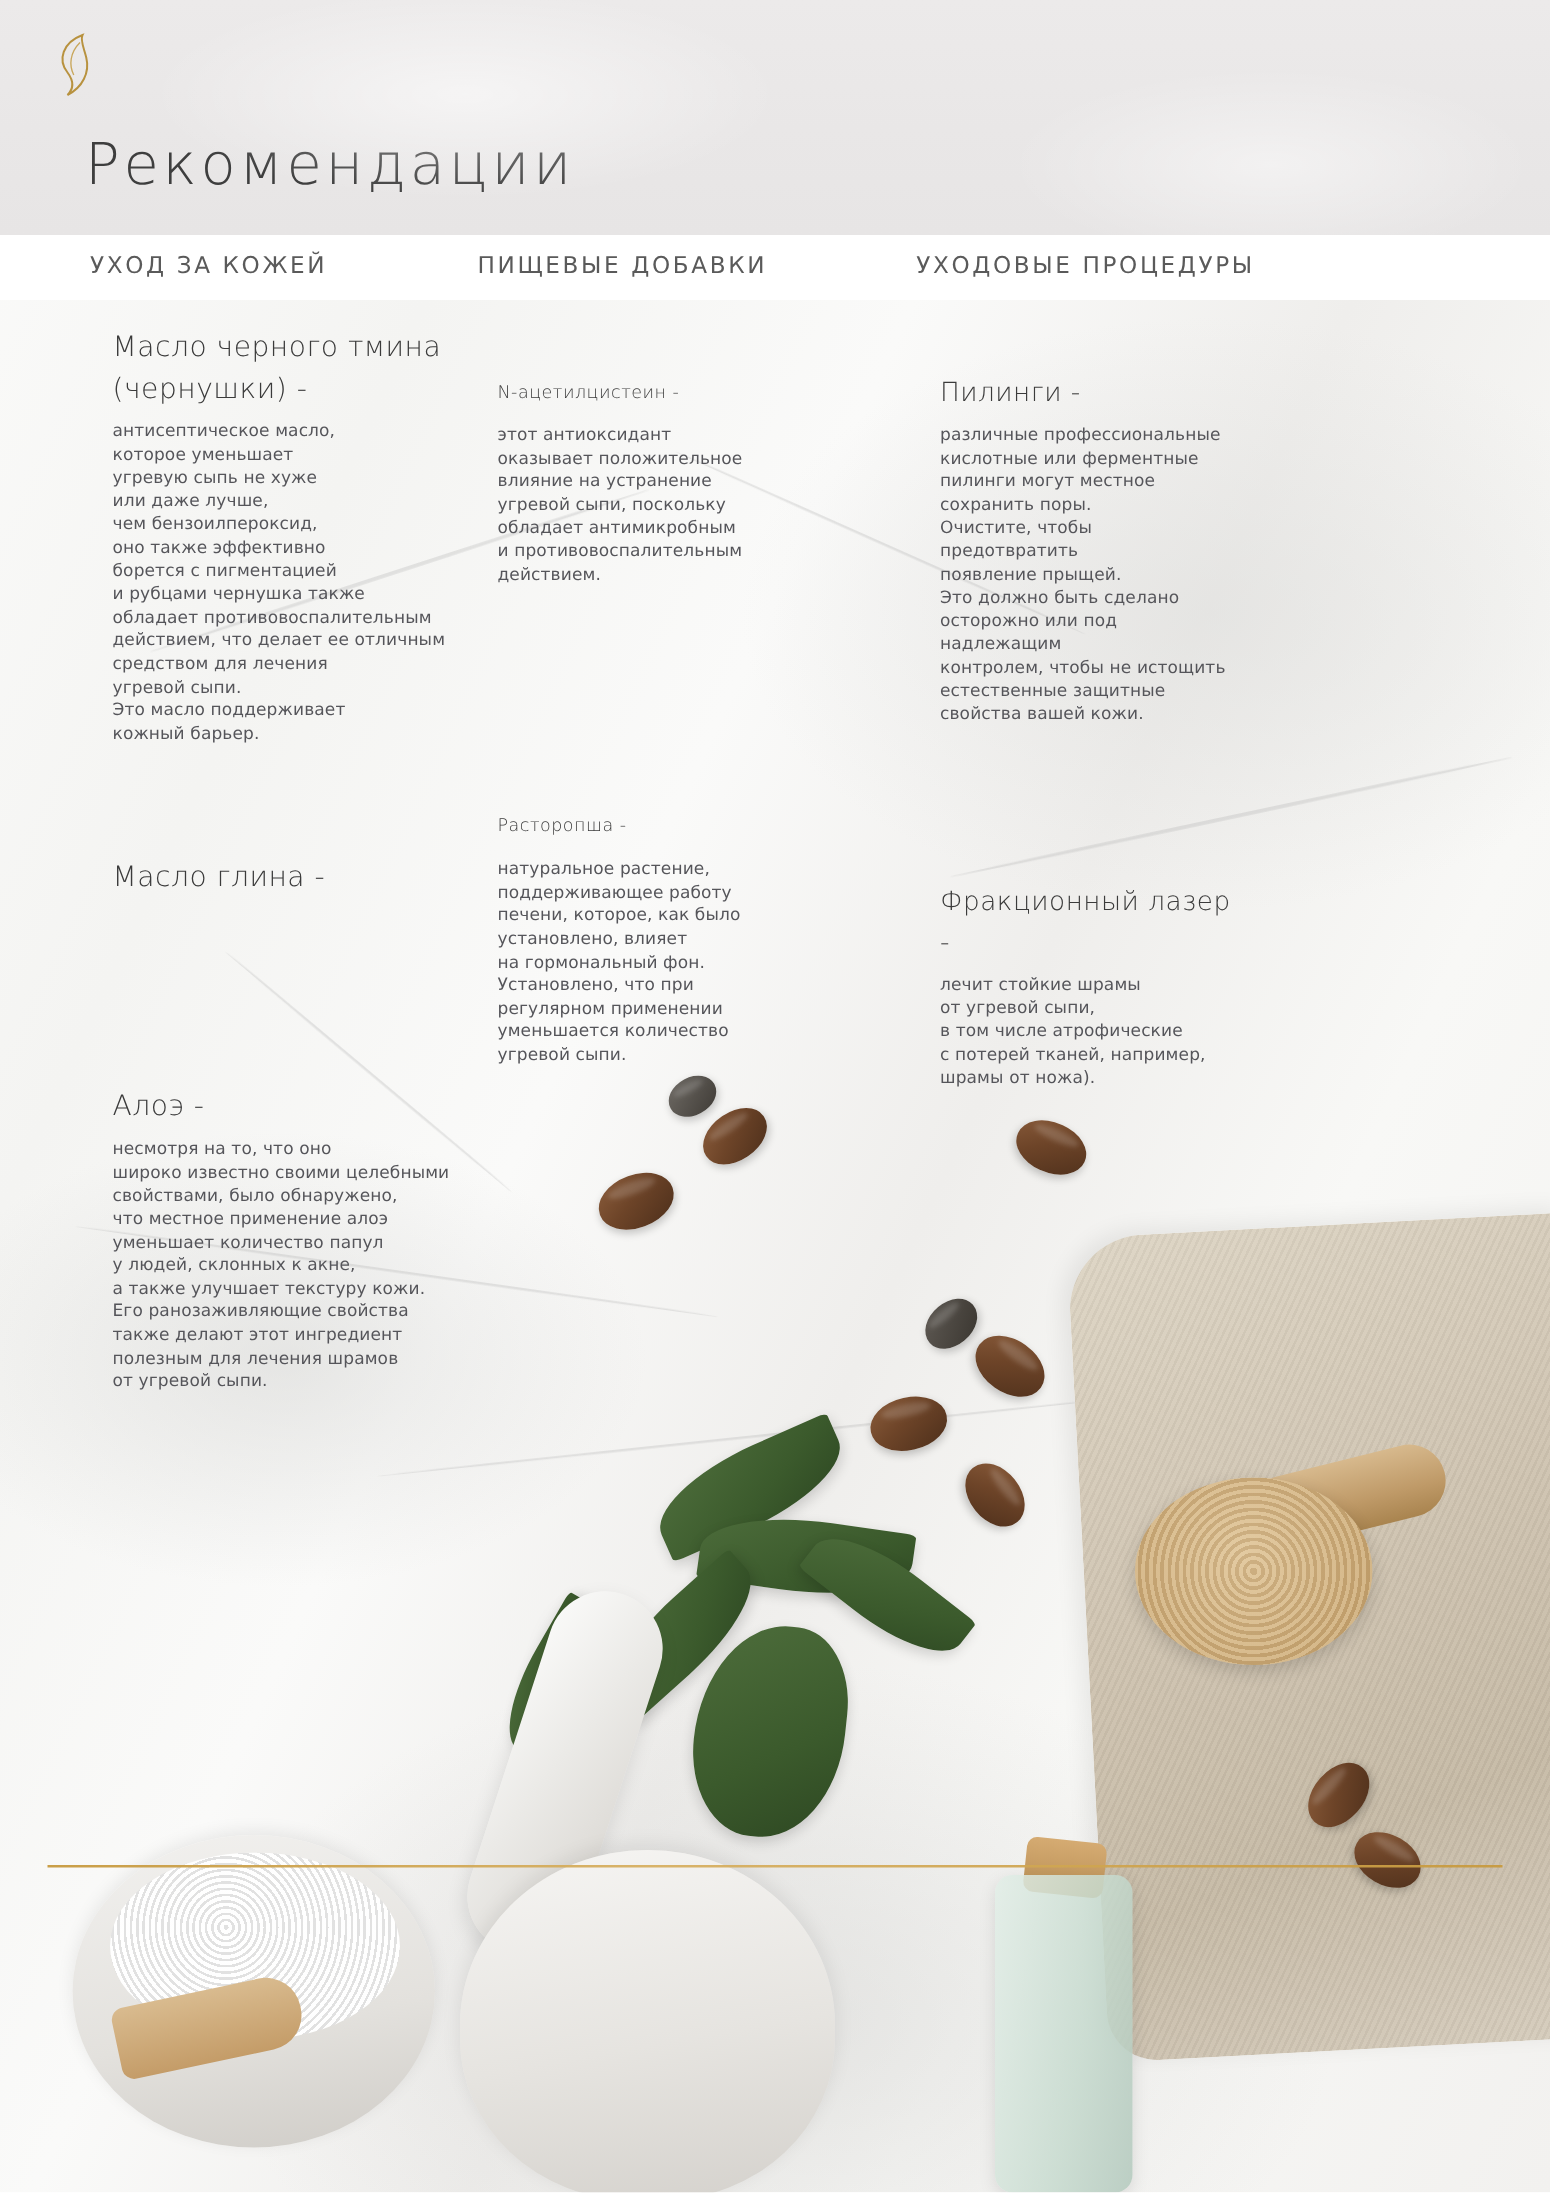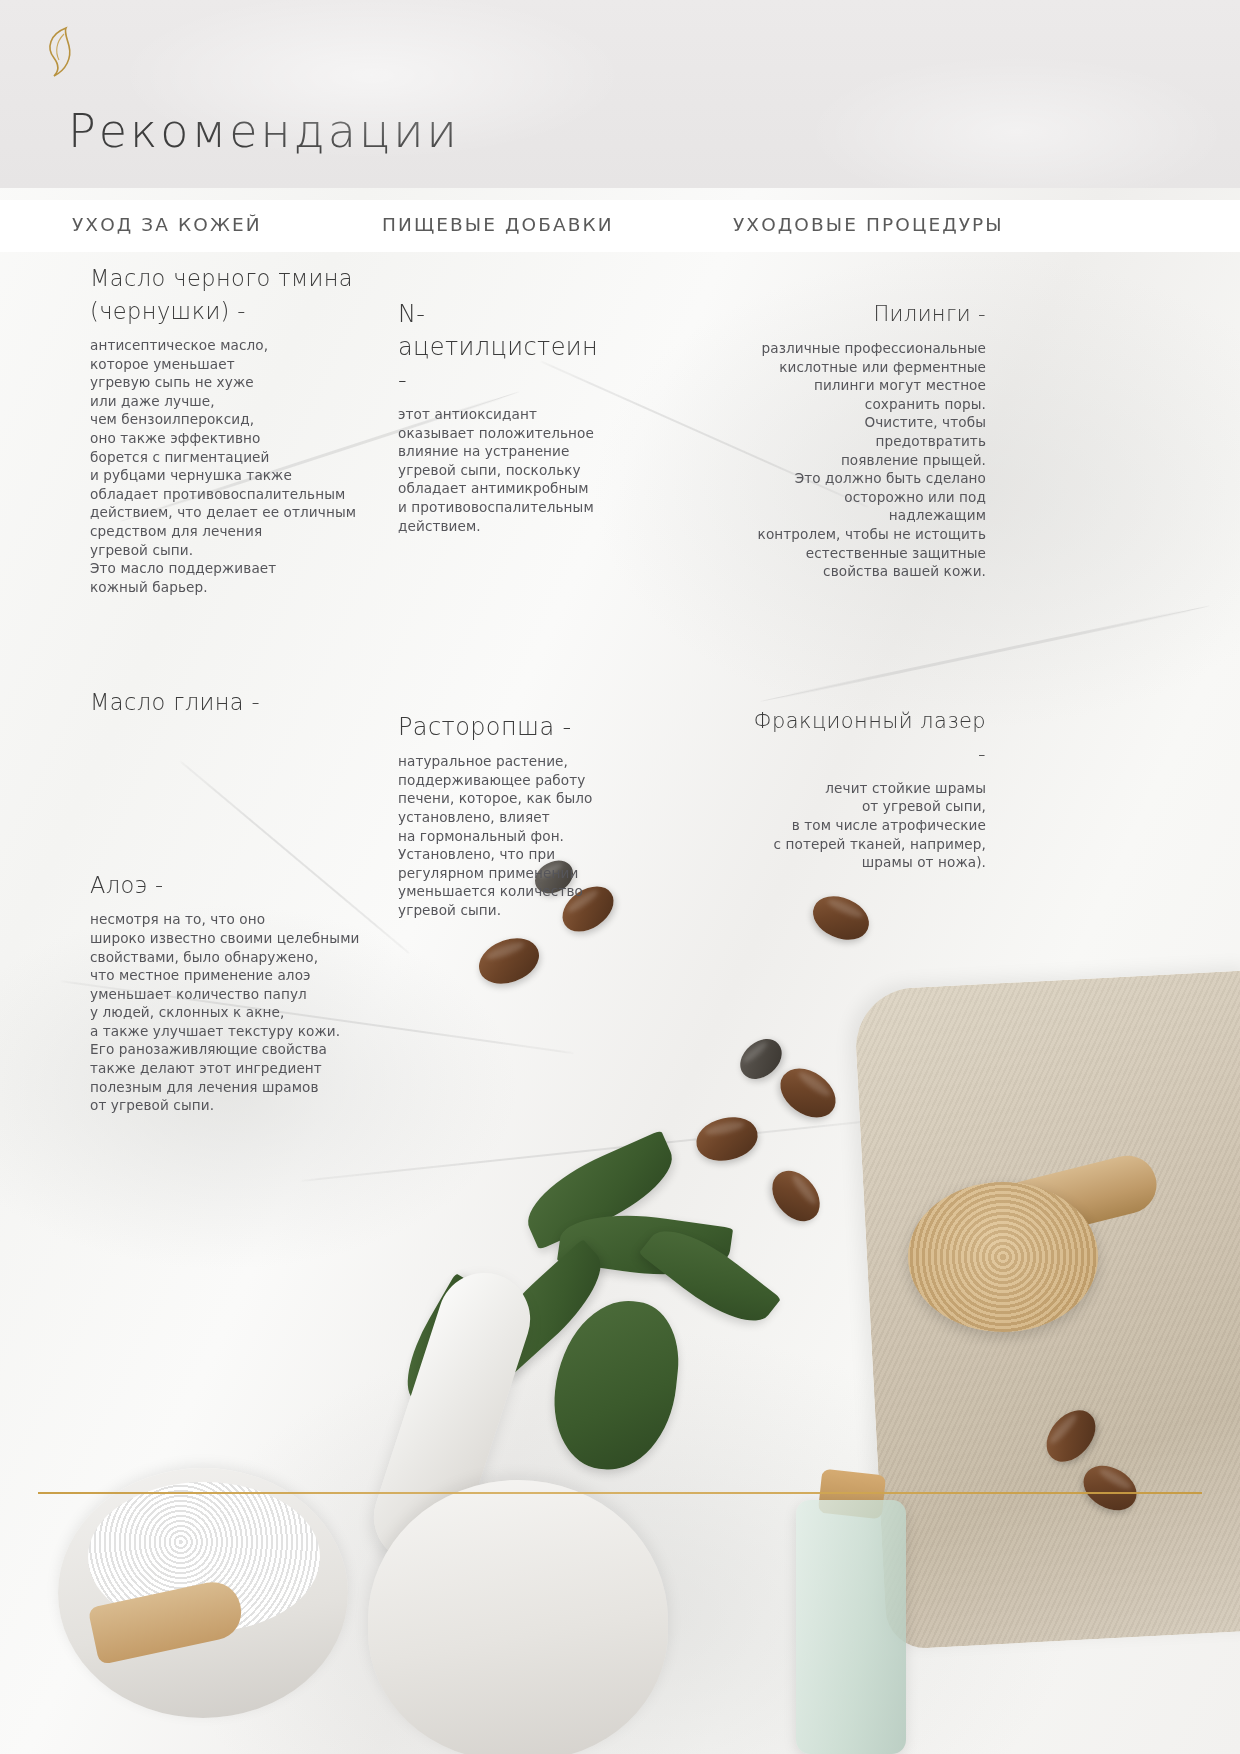--- a/index.html
+++ b/index.html
@@ -81,21 +81,20 @@
   }
 
   
   .tab-bar {
     position: absolute;
     left: 0;
     top: 188px;
     width: 1240px;
     height: 52px;
     background: #ffffff;
-    margin-top: 12px;
   }
   .tab {
     position: absolute;
     top: 14px;
     font-size: 18.5px;
     letter-spacing: 2.1px;
     color: #5a5a5a;
     font-weight: 400;
     white-space: nowrap;
   }
@@ -125,21 +124,21 @@
   .entry-body {
     font-size: 13.6px;
     line-height: 18.6px;
     color: #55555a;
     letter-spacing: 0.1px;
     margin: 0;
     white-space: pre-line;
   }
 
   
-  .col-2 .entry-title { font-size: 24px; }
+  .col-2 .entry-title { font-size: 14px; }
   .col-3 .entry-title { font-size: 21px; }
 
   .spacer-a { height: 150px; }
   .spacer-b { height: 64px; }
   .spacer-c { height: 62px; }
   .spacer-d { height: 98px; }
 
   
   .photo-layer {
     position: absolute;
@@ -414,21 +413,21 @@
 печени, которое, как было
 установлено, влияет
 на гормональный фон.
 Установлено, что при
 регулярном применении
 уменьшается количество
 угревой сыпи.</p>
     </div>
   </div>
 
-  <div class="col col-3" style="top:298px;text-align:right;">
+  <div class="col col-3" style="top:298px;">
     <div class="entry">
       <h2 class="entry-title">Пилинги -</h2>
       <p class="entry-body">различные профессиональные
 кислотные или ферментные
 пилинги могут местное
 сохранить поры.
 Очистите, чтобы предотвратить
 появление прыщей.
 Это должно быть сделано
 осторожно или под надлежащим

